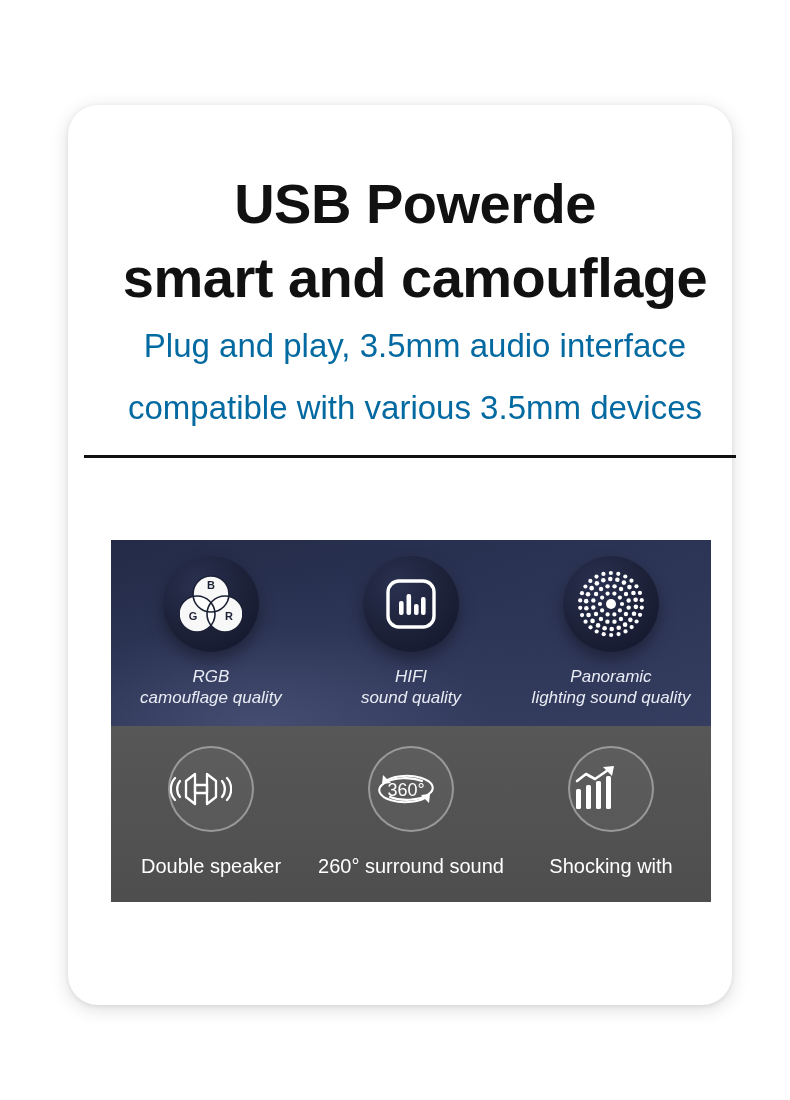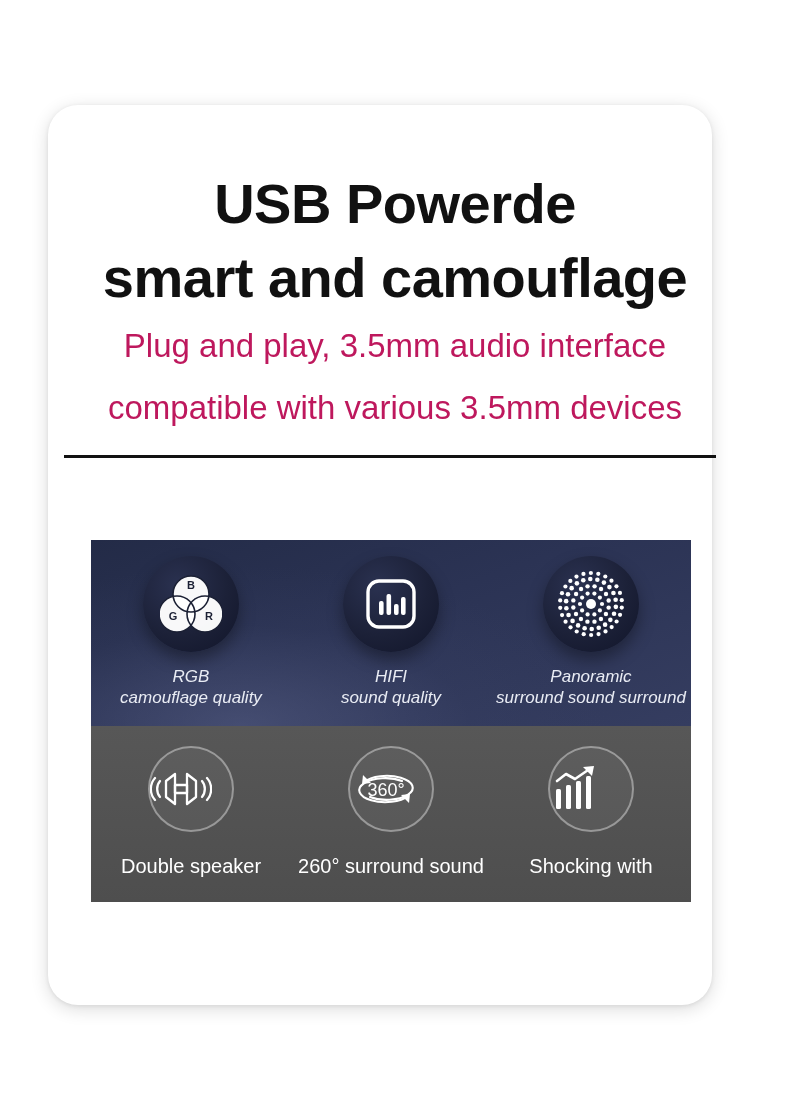--- a/index.html
+++ b/index.html
@@ -11,21 +11,21 @@
     height: 1100px;
     background: #ffffff;
     font-family: "Liberation Sans", sans-serif;
     overflow: hidden;
     position: relative;
   }
 
   
   .card {
     position: absolute;
-    left: 48px;
+    left: 68px;
     top: 105px;
     width: 664px;
     height: 900px;
     background: #ffffff;
     border-radius: 30px;
     box-shadow: 0 4px 18px rgba(0,0,0,0.14), 0 1px 4px rgba(0,0,0,0.08);
     box-sizing: border-box;
   }
 
   
@@ -40,21 +40,21 @@
     font-size: 56px;
     font-weight: 700;
     color: #111111;
     line-height: 74px;
     letter-spacing: -0.5px;
     white-space: nowrap;
   }
   .subtitle-line {
     font-size: 33px;
     font-weight: 400;
-    color: #be185d;
+    color: #0369a1;
     line-height: 62px;
     white-space: nowrap;
   }
 
   .divider {
     position: absolute;
     left: 16px;
     top: 350px;
     width: 652px;
     height: 3px;
@@ -290,21 +290,21 @@
                   <circle cx="59.44" cy="16.28" r="2.1" fill="#ffffff"></circle>
                   <circle cx="62.94" cy="22.89" r="2.1" fill="#ffffff"></circle>
                   <circle cx="64.76" cy="30.14" r="2.1" fill="#ffffff"></circle>
                   <circle cx="64.79" cy="37.61" r="2.1" fill="#ffffff"></circle>
                   <circle cx="63.03" cy="44.87" r="2.1" fill="#ffffff"></circle>
                 </svg>
             </span>
           </div>
           <div class="top-label">
             <div>Panoramic</div>
-            <div>surround sound surround</div>
+            <div>lighting sound quality</div>
           </div>
         </div>
 
       </div>
     </div>
 
     <div class="row row-bottom">
       <div class="cells">
 
         <div class="cell">

